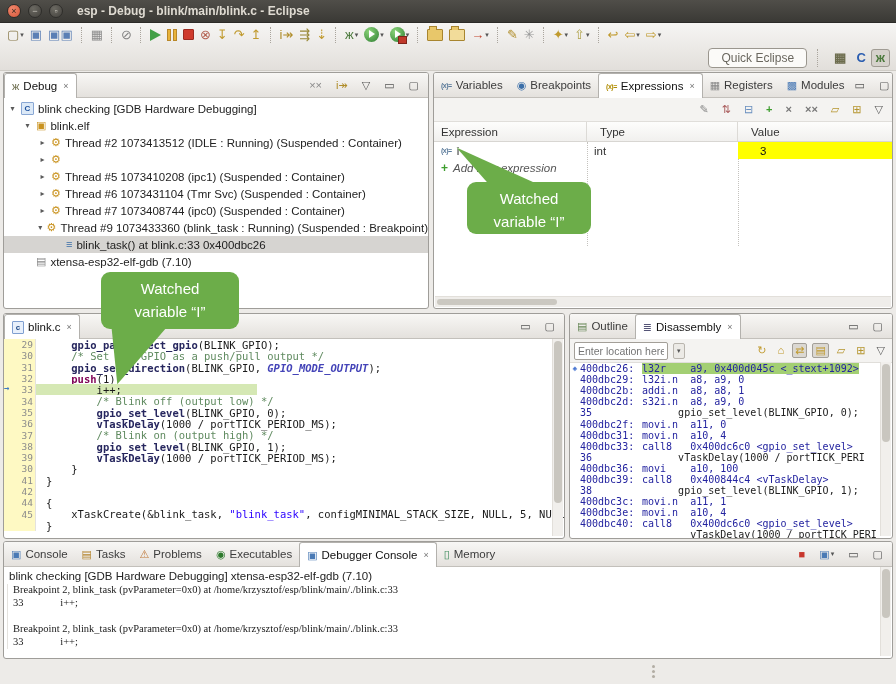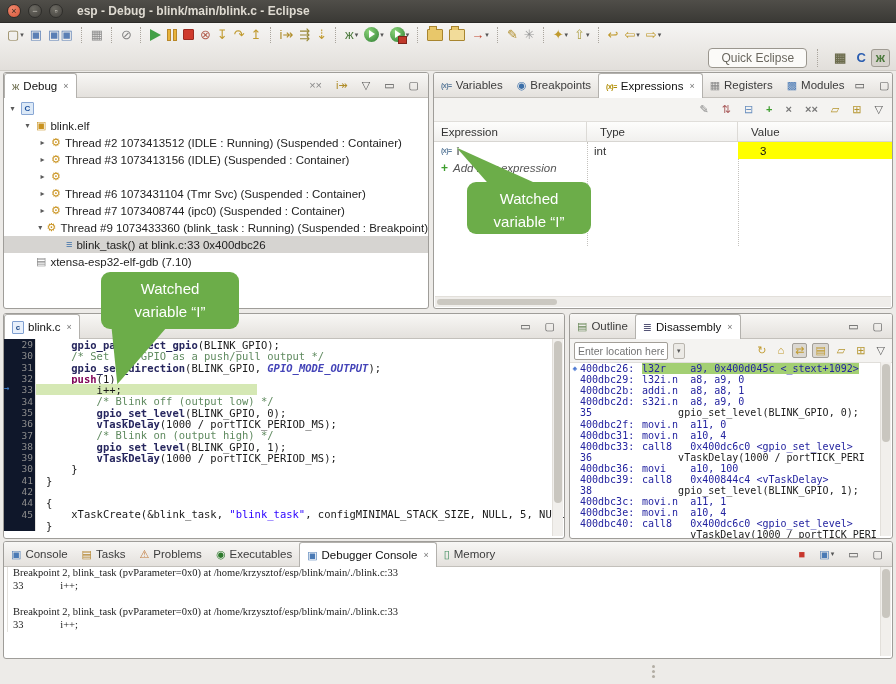--- a/index.html
+++ b/index.html
@@ -107,21 +107,21 @@
     clip-path:polygon(7% 4%,42% 95%,95% 95%);}
   #callout-editor{left:101px;top:272px;width:138px;height:57px;}
   #callout-editor-tri{left:104px;top:325px;width:74px;height:61px;
     clip-path:polygon(10% 2%,86% 2%,18% 97%);}
 
   
   #editor-content{position:relative;height:201px;overflow:hidden;
     font-family:"DejaVu Sans Mono",monospace;font-size:10.5px;}
   #range-strip{position:absolute;left:0;top:0;width:5px;height:148px;background:#efae93;z-index:1;}
   .ed-line{height:11.3px;display:flex;white-space:pre;position:relative;}
-  .ed-gutter{width:31px;flex:0 0 31px;background:#0f172a;border-right:1px solid #e4e2de;
+  .ed-gutter{width:31px;flex:0 0 31px;background:#fef9c3;border-right:1px solid #e4e2de;
     display:flex;align-items:center;justify-content:flex-end;position:relative;z-index:2;}
   .ed-num{color:#8c8c8c;font-size:9.5px;padding-right:2px;}
   .ed-fold{position:absolute;right:-9px;top:0;font-size:8px;color:#888;background:#fff;z-index:3;}
   .bp-arrow{position:absolute;left:0px;top:-1px;font-size:9px;font-weight:bold;color:#3f7ac2;}
   .ed-code{padding-left:10px;}
   .ed-line.current{background:linear-gradient(#d5e8b4,#d5e8b4) 31px 0/222px 100% no-repeat;}
   .tok-n{color:#1a1a1a;} .tok-k{color:#7f0055;font-weight:bold;} .tok-c{color:#5f8a5f;}
   .tok-f{color:#26265e;font-weight:bold;} .tok-m{color:#4444b8;font-style:italic;font-weight:bold;}
   .tok-s{color:#2a00ff;}
   .file-icon{font-size:8px;font-weight:bold;color:#204a87;background:#e8f0fb;border:1px solid #7f9fd0;
@@ -308,39 +308,40 @@
         </span>
         <span class="ctl-btn">
           <span class="ctl-glyph" style="color: rgb(85, 85, 85);">▢</span>
         </span>
       </span>
     </div>
   <div id="debug-tree">
       <div class="tree-row" style="padding-left: 4px;">
         <span class="expander">▾</span>
         <span class="tree-icon ti-c-app">C</span>
+        <span class="tree-label">blink checking [GDB Hardware Debugging]</span>
       </div>
       <div class="tree-row" style="padding-left: 19px;">
         <span class="expander">▾</span>
         <span class="tree-icon ti-exe">▣</span>
         <span class="tree-label">blink.elf</span>
       </div>
       <div class="tree-row" style="padding-left: 34px;">
         <span class="expander">▸</span>
         <span class="tree-icon ti-thread">⚙</span>
         <span class="tree-label">Thread #2 1073413512 (IDLE : Running) (Suspended : Container)</span>
       </div>
       <div class="tree-row" style="padding-left: 34px;">
         <span class="expander">▸</span>
         <span class="tree-icon ti-thread">⚙</span>
-        <span class="tree-label">Thread #3 1073413156 (IDLE) (Suspended : Container)</span>
       </div>
       <div class="tree-row" style="padding-left: 34px;">
         <span class="expander">▸</span>
         <span class="tree-icon ti-thread">⚙</span>
+        <span class="tree-label">Thread #5 1073410208 (ipc1) (Suspended : Container)</span>
       </div>
       <div class="tree-row" style="padding-left: 34px;">
         <span class="expander">▸</span>
         <span class="tree-icon ti-thread">⚙</span>
         <span class="tree-label">Thread #6 1073431104 (Tmr Svc) (Suspended : Container)</span>
       </div>
       <div class="tree-row" style="padding-left: 34px;">
         <span class="expander">▸</span>
         <span class="tree-icon ti-thread">⚙</span>
         <span class="tree-label">Thread #7 1073408744 (ipc0) (Suspended : Container)</span>
@@ -588,20 +589,21 @@
           <span class="ctl-dd">▾</span>
         </span>
         <span class="ctl-btn">
           <span class="ctl-glyph" style="color: rgb(85, 85, 85);">▭</span>
         </span>
         <span class="ctl-btn">
           <span class="ctl-glyph" style="color: rgb(85, 85, 85);">▢</span>
         </span>
       </span>
     </div>
+  <div id="console-header">blink checking [GDB Hardware Debugging] xtensa-esp32-elf-gdb (7.10)</div>
   <div id="console-output">
       <div class="console-line">Breakpoint 2, blink_task (pvParameter=0x0) at /home/krzysztof/esp/blink/main/./blink.c:33</div>
       <div class="console-line">33              i++;</div>
       <div class="console-line"></div>
       <div class="console-line">Breakpoint 2, blink_task (pvParameter=0x0) at /home/krzysztof/esp/blink/main/./blink.c:33</div>
       <div class="console-line">33              i++;</div>
     </div>
   <div class="vscroll" style="top:25px;bottom:2px;">
     <div class="thumb" style="top:2px;height:55%;"></div>
   </div>

